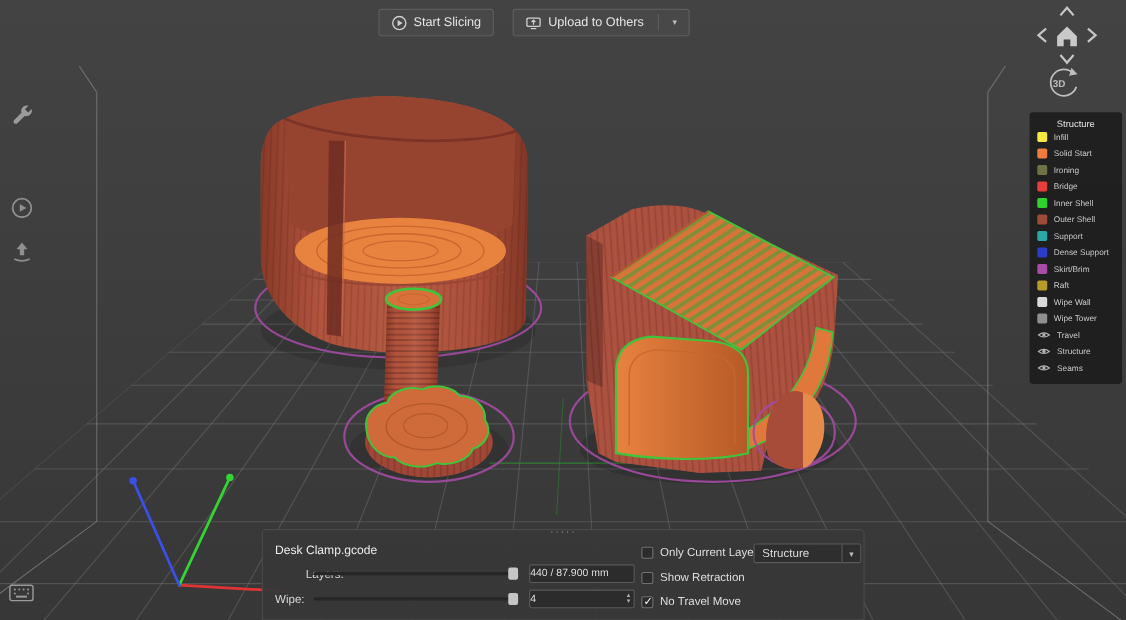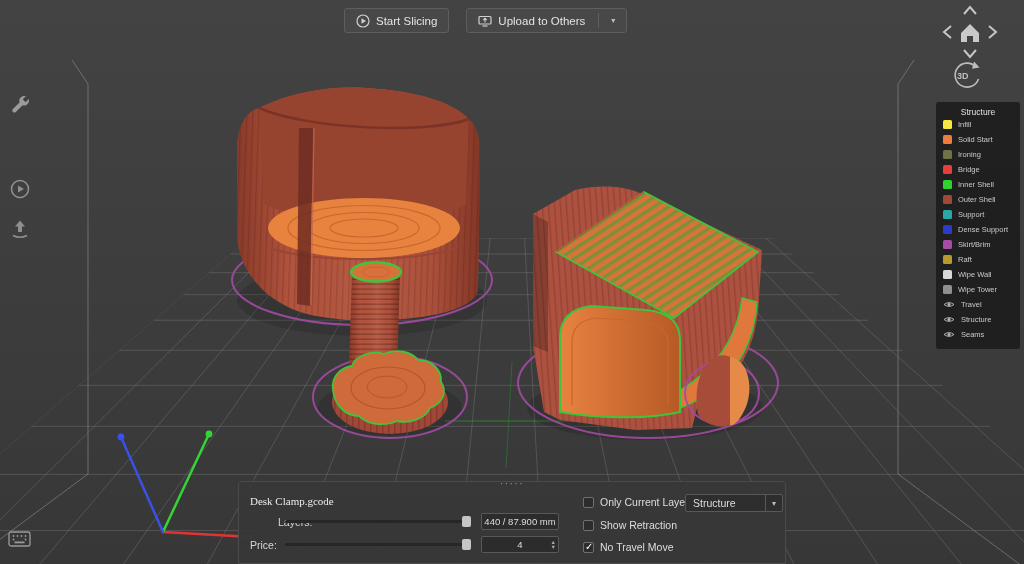--- a/index.html
+++ b/index.html
@@ -48,29 +48,29 @@
   .llabel{font-size:7.5px;color:#c9c9c9;margin-left:6px;white-space:nowrap;}
 
   
   .bpanel{
     position:absolute;left:238px;top:481px;width:548px;height:83px;
     background:rgba(56,56,56,.97);border:1px solid #4a4a4a;border-radius:4px 4px 0 0;
     box-sizing:border-box;
   }
   .handle{position:absolute;top:-2px;left:50%;transform:translateX(-50%);
     color:#9a9a9a;font-size:10px;letter-spacing:1.5px;line-height:8px;}
-  .fname{position:absolute;left:11px;top:13px;font-size:11px;color:#ececec;font-family:Liberation Serif, serif;}
+  .fname{position:absolute;left:11px;top:13px;font-size:11px;color:#ececec;}
   .plabel{position:absolute;font-size:10.5px;color:#d6d6d6;}
   .slider{position:absolute;width:186px;height:13px;cursor:pointer;}
   .slider .track{position:absolute;top:5px;left:0;right:0;height:3px;background:#262626;border-radius:2px;}
   .slider .thumb{position:absolute;right:0;top:1px;width:9px;height:11px;background:#c6c6c6;border-radius:2px;}
   .vbox{
-    position:absolute;width:78px;height:17px;background:#2c2c2c;border:1px solid #585858;
+    position:absolute;width:96px;height:17px;background:#2c2c2c;border:1px solid #585858;
     border-radius:2px;color:#dedede;font-size:9.5px;display:flex;align-items:center;
-    justify-content:center;box-sizing:border-box;
+    justify-content:flex-start;box-sizing:border-box;
   }
   .steppers{position:absolute;right:2px;top:0;height:100%;display:flex;flex-direction:column;
     justify-content:center;font-size:5.5px;color:#aaa;line-height:5px;}
   .cbrow{position:absolute;display:flex;align-items:center;gap:6px;cursor:pointer;}
   .cb{width:11px;height:11px;background:#2c2c2c;border:1px solid #707070;border-radius:2px;
     box-sizing:border-box;position:relative;flex:none;}
   .cb.checked::after{content:"\2713";position:absolute;left:1px;top:-2px;font-size:10px;color:#fff;}
   .cblabel{font-size:10.5px;color:#dedede;white-space:nowrap;}
   .dropdown{
     position:absolute;left:446px;top:12px;width:98px;height:18px;background:#2e2e2e;
@@ -428,21 +428,21 @@
 
     <div class="plabel" style="left:11px;top:34px;padding-left:28px;">Layers:</div>
     <div class="slider" style="left:46px;top:33px;">
       <div class="track"></div>
       <div class="thumb"></div>
     </div>
     <div class="vbox" style="left:242px;top:31px;">
       <span>440 / 87.900 mm</span>
     </div>
 
-    <div class="plabel" style="left:11px;top:57px;">Price:</div>
+    <div class="plabel" style="left:11px;top:57px;">Wipe:</div>
     <div class="slider" style="left:46px;top:56px;">
       <div class="track"></div>
       <div class="thumb"></div>
     </div>
     <div class="vbox" style="left:242px;top:54px;">
       <span>4</span>
       <span class="steppers">
           <span>▲</span>
           <span>▼</span>
         </span>

